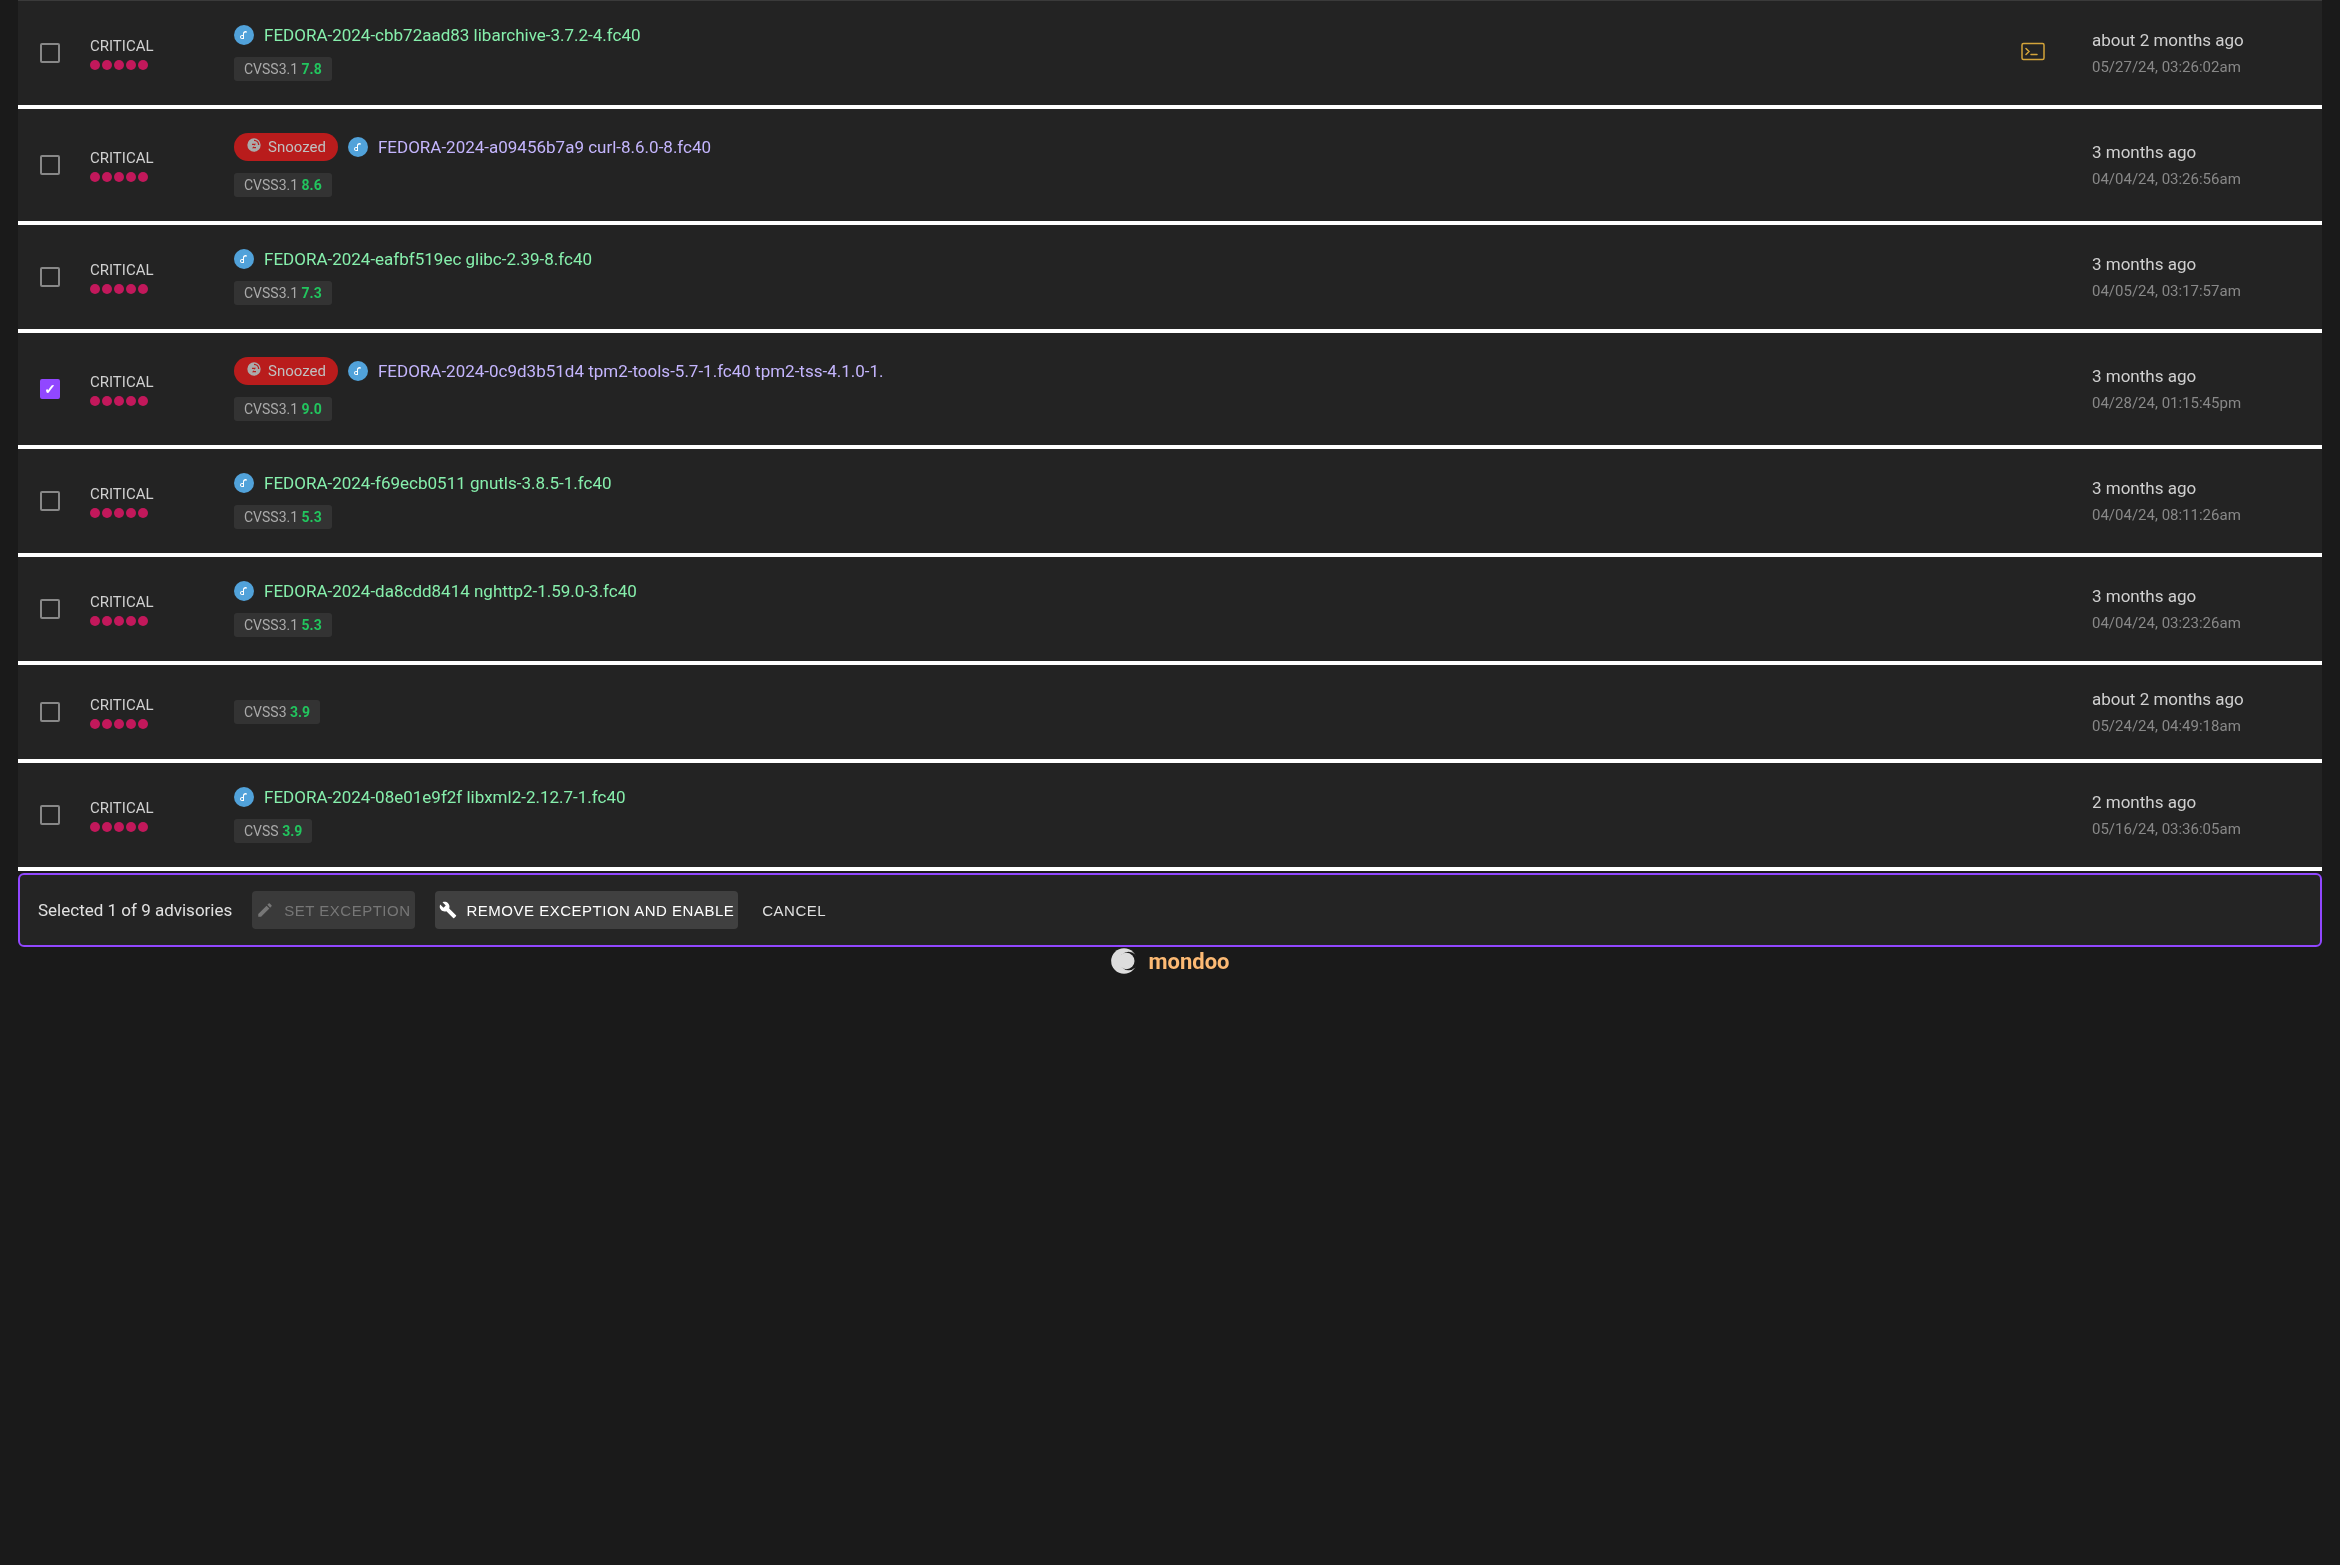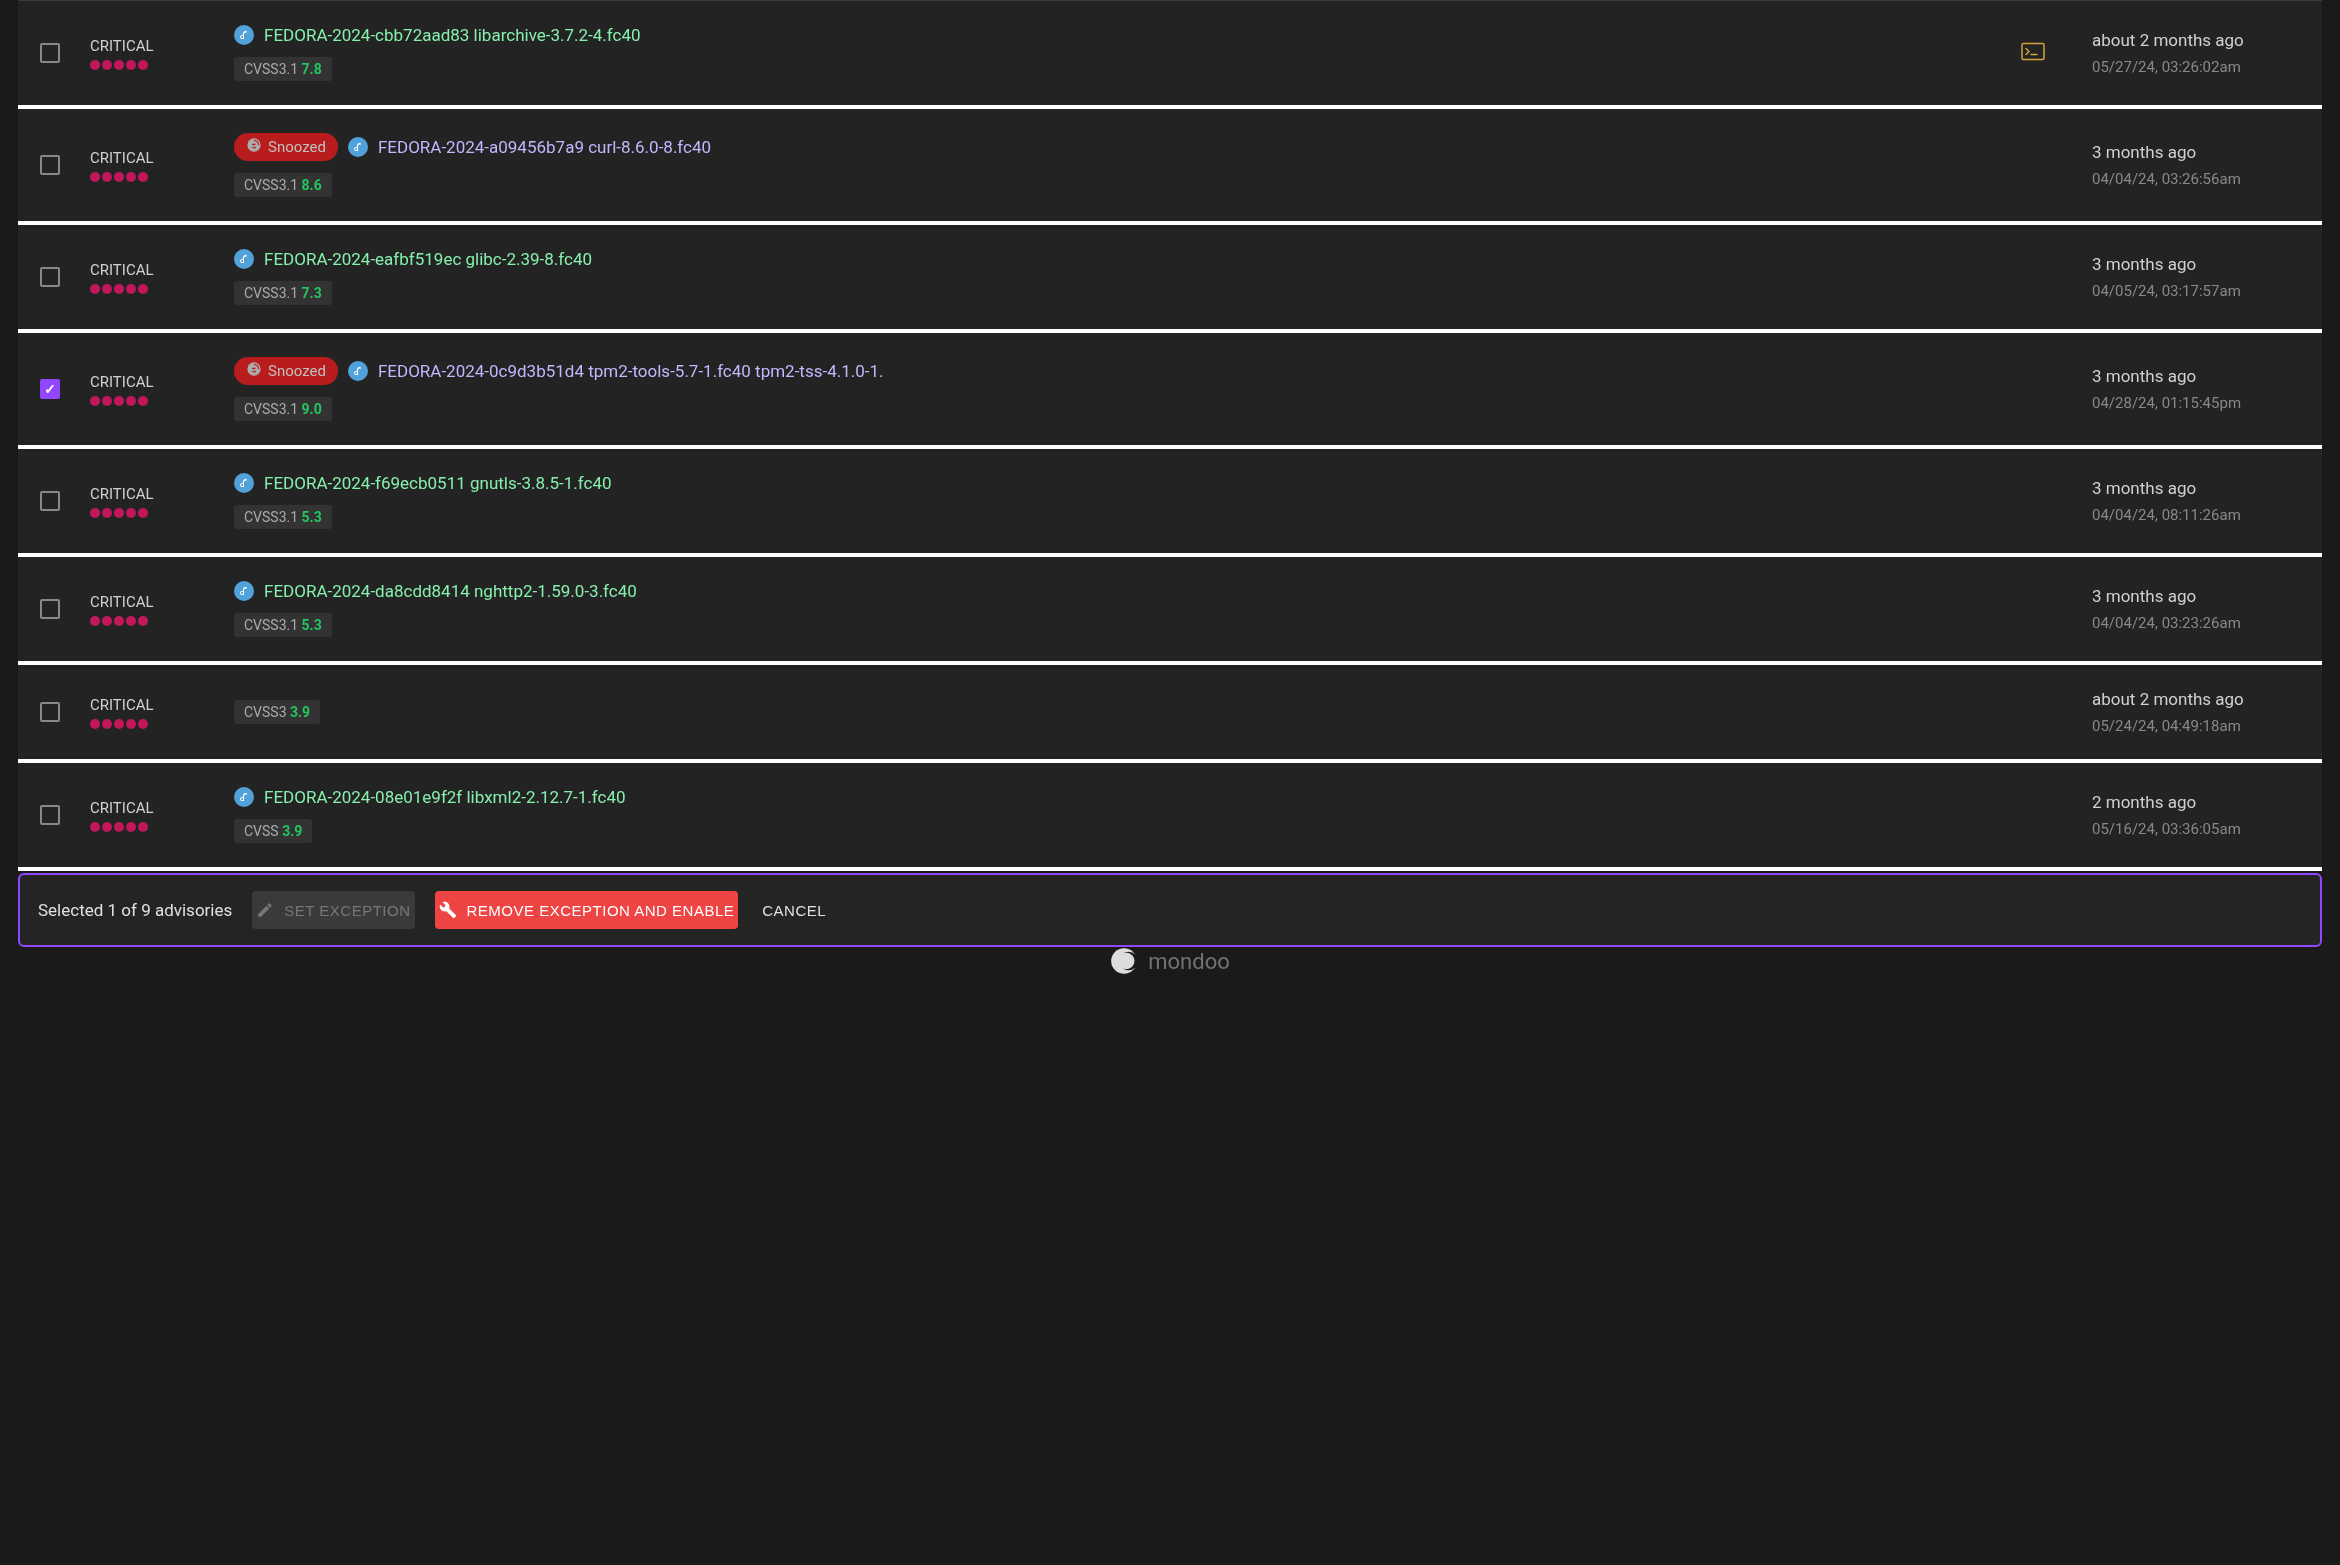--- a/index.html
+++ b/index.html
@@ -170,39 +170,39 @@
       font-size: 15px;
       font-weight: 500;
       letter-spacing: 0.5px;
     }
     .btn-disabled {
       background-color: #3a3a3a;
       color: #777;
       cursor: not-allowed;
     }
     .btn-primary {
-      background-color: #ef4444;
+      background-color: #404040;
       color: white;
     }
     .btn-text {
       background: transparent;
       color: #e0e0e0;
     }
     .footer-logo {
       display: flex;
       justify-content: center;
       align-items: center;
       padding: 0 0 10px 0;
       margin-top: -8px;
       gap: 10px;
     }
     .logo-text {
-      color: #737373;
+      color: #fdba74;
       font-size: 22px;
-      font-weight: 400;
+      font-weight: 700;
     }
     .snooze-icon {
       width: 16px;
       height: 16px;
     }
     .pencil-icon, .tools-icon {
       width: 18px;
       height: 18px;
     }
   </style>

